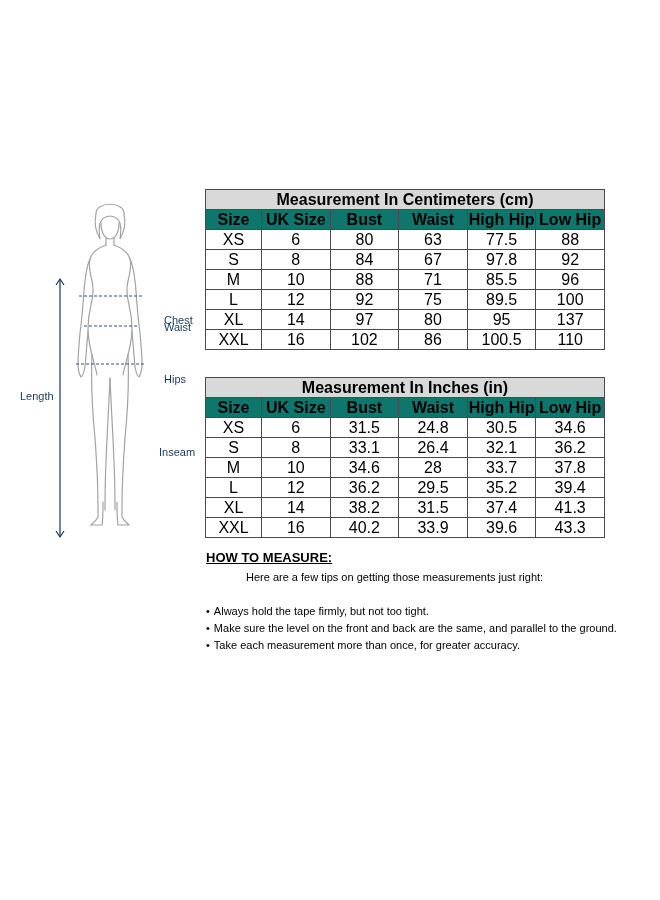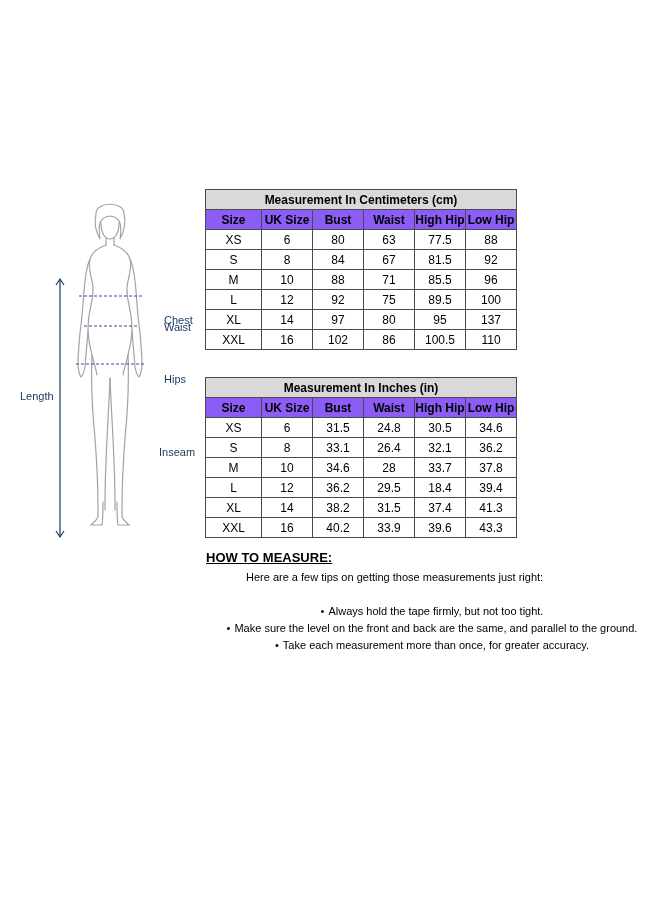--- a/index.html
+++ b/index.html
@@ -14,44 +14,44 @@
     position:absolute; color:var(--label-text,#17375e); font-size:11px;
     white-space:nowrap;
   }
   #label-chest  { left:164px; top:282px;margin-top:32px; }
   #label-waist  { left:164px; top:321px; }
   #label-hips   { left:164px; top:362px;margin-top:11px; }
   #label-length { left:20px;  top:390px; }
   #label-inseam { left:159px; top:446px; }
   
   table.size-table {
-    position:absolute; left:205px; width:312px;
+    position:absolute; left:205px; width:400px;
     border-collapse:collapse; table-layout:fixed;
-    font-size:12px; text-align:center;
+    font-size:16px; text-align:center;
   }
   #table-cm { top:189px; }
   #table-in { top:377px; }
   table.size-table th, table.size-table td {
     border:1px solid var(--table-border,#4a4a4a);
     padding:0; height:19px; vertical-align:middle;
     font-weight:normal;
   }
   table.size-table th.title {
     background:var(--header-bg,#d9d9d9); font-weight:bold;
   }
-  table.size-table th.col { font-weight:bold; background:#8b5cf6; }
+  table.size-table th.col { font-weight:bold; background:#0f766e; }
   table.size-table col.c0 { width:56px; }
   
   .howto { position:absolute; left:206px; top:550px; width:452px; }
   .howto-heading {
     font-size:13px; font-weight:bold; text-decoration:underline;
     margin:0 0 6px 0;
   }
   .howto-intro { font-size:11px; margin:0 0 20px 0;padding-left:40px; }
-  .tip-line { font-size:11px; line-height:17px;text-align:center; }
+  .tip-line { font-size:11px; line-height:17px; }
   .bullet { margin-right:4px; }
 </style>
 </head>
 <body>
 
 <div class="page">
 
   <svg class="figure-svg" viewBox="0 0 130 350" width="130" height="350" aria-hidden="true">
     <g fill="none" stroke="#a3a3a3" stroke-width="1.2" stroke-linecap="round">
       <path d="M51,22 C50,9 80,9 79,22 C81,31 79,40 75,47 C77,34 76,25 65,24 C54,25 53,34 55,47 C51,40 49,31 51,22 Z"></path>
@@ -114,21 +114,21 @@
           <td>80</td>
           <td>63</td>
           <td>77.5</td>
           <td>88</td>
         </tr>
         <tr>
           <td>S</td>
           <td>8</td>
           <td>84</td>
           <td>67</td>
-          <td>81.5</td>
+          <td>97.8</td>
           <td>92</td>
         </tr>
         <tr>
           <td>M</td>
           <td>10</td>
           <td>88</td>
           <td>71</td>
           <td>85.5</td>
           <td>96</td>
         </tr>
@@ -201,21 +201,21 @@
           <td>34.6</td>
           <td>28</td>
           <td>33.7</td>
           <td>37.8</td>
         </tr>
         <tr>
           <td>L</td>
           <td>12</td>
           <td>36.2</td>
           <td>29.5</td>
-          <td>18.4</td>
+          <td>35.2</td>
           <td>39.4</td>
         </tr>
         <tr>
           <td>XL</td>
           <td>14</td>
           <td>38.2</td>
           <td>31.5</td>
           <td>37.4</td>
           <td>41.3</td>
         </tr>

